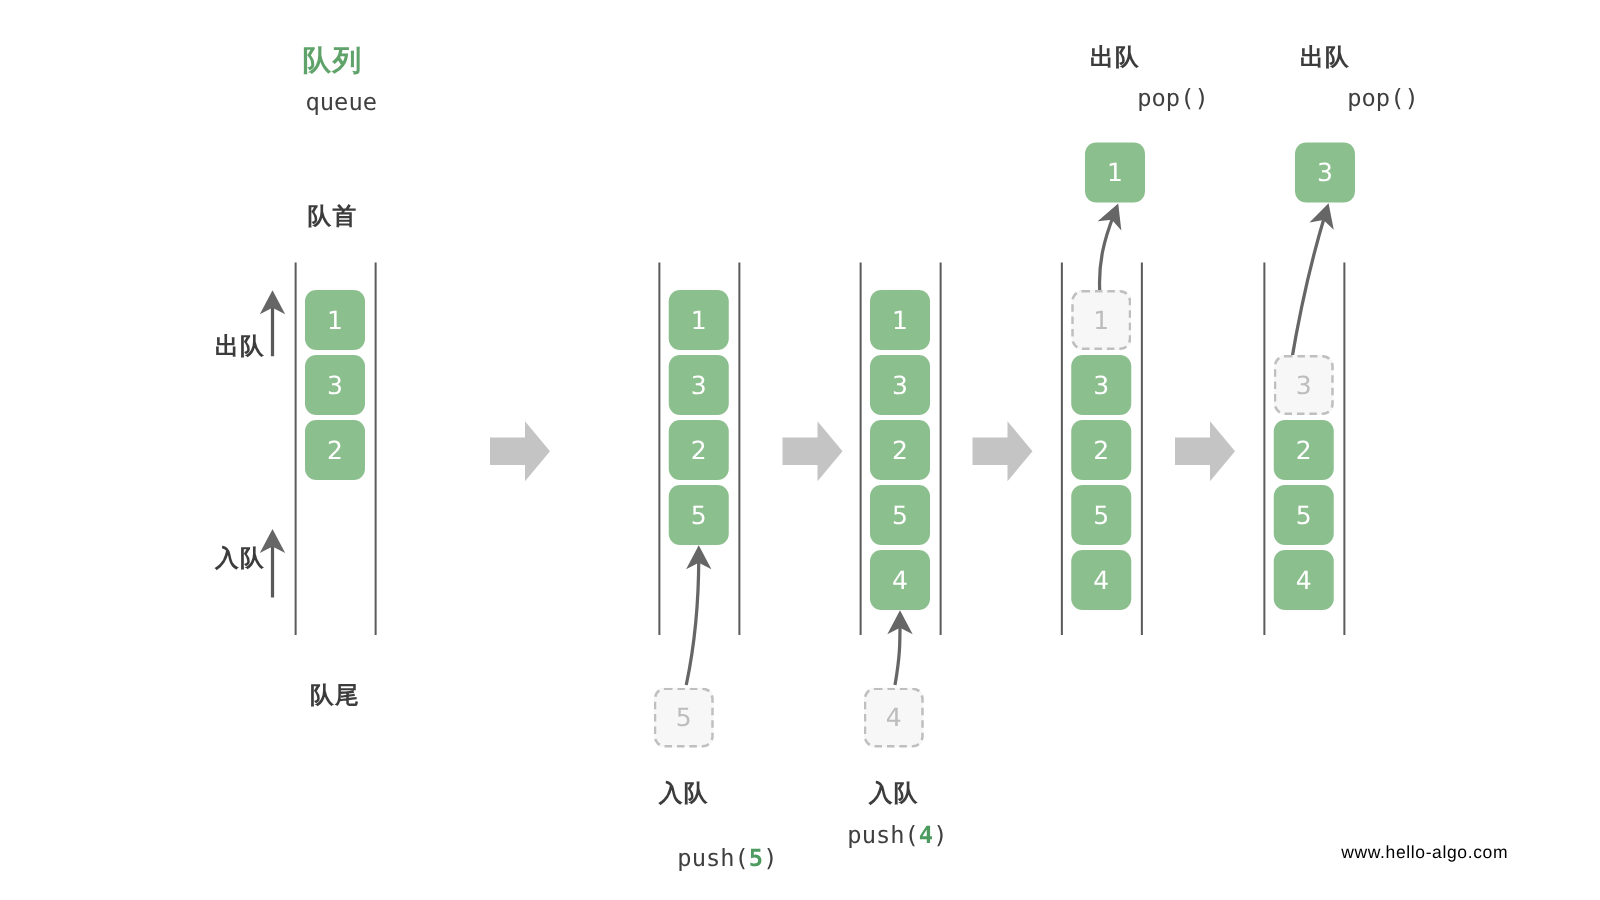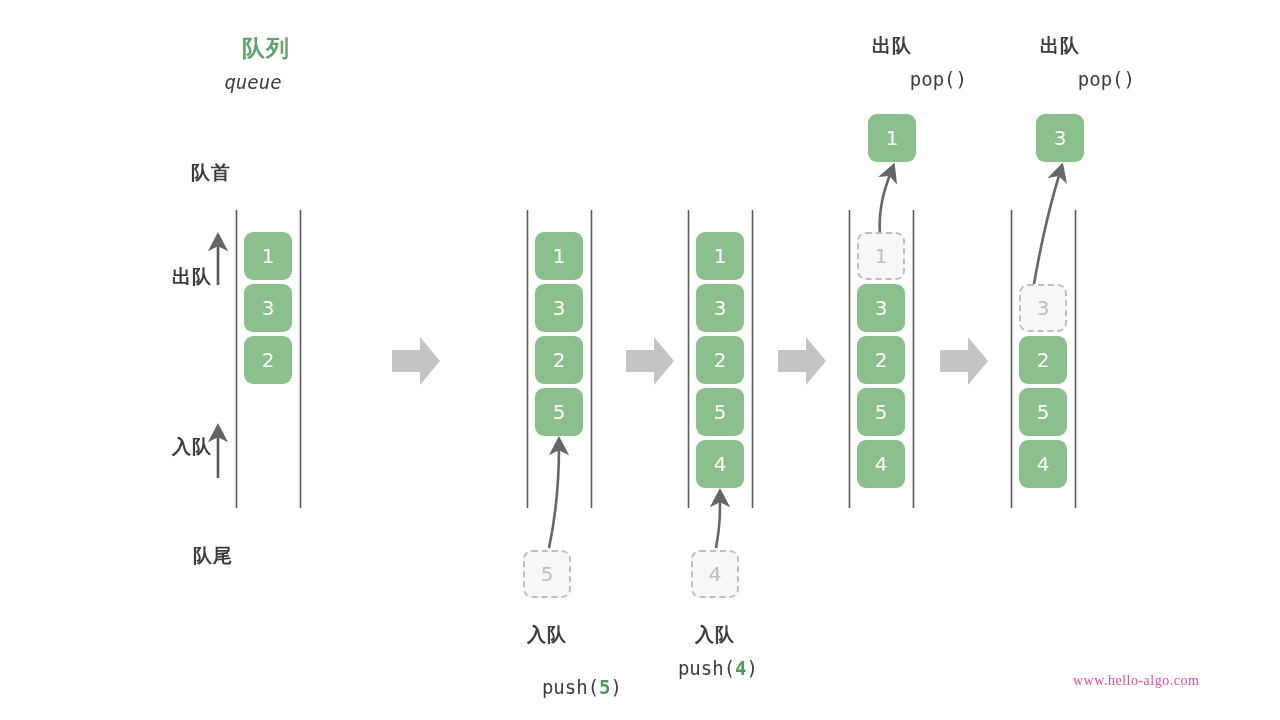--- a/index.html
+++ b/index.html
@@ -35,43 +35,43 @@
   .title-en {
     font-size: 19px;
     font-family: "DejaVu Sans Mono", "Liberation Mono", monospace;
     color: #3f3f3f;
     text-align: center;
   }
   .label-cn {
     font-size: 19px;
     font-weight: bold;
     color: #3c3c3c;
-    text-align: left;
+    text-align: center;
     letter-spacing: 1px;
   }
   .op-cn {
     font-size: 19px;
     font-weight: bold;
     color: #3c3c3c;
     text-align: center;
     letter-spacing: 1px;
   }
   .op-code {
     font-size: 19px;
     font-family: "DejaVu Sans Mono", "Liberation Mono", monospace;
     color: #3f3f3f;
     text-align: right;
     white-space: pre;
   }
   .op-code .num { color: #4d9b5f; font-weight: bold; }
 
   .watermark {
     font-size: 14px;
-    font-family: Liberation Serif, serif;
-    color: #ec4899;
+    font-family: Liberation Sans, sans-serif;
+    color: #000000;
     letter-spacing: 0.5px;
     white-space: nowrap;
   }
 
   
   .cell {
     width: 48px;
     height: 48px;
     border-radius: 9px;
     background: #8cbf8e;
@@ -157,21 +157,21 @@
     <g>
       <path d="M880,236 C 878,210 884,190 891,172" stroke="#666666" stroke-width="2.6" fill="none" marker-end="url(#ah)"></path>
     </g>
 
     <g>
       <path d="M1033,290 C 1040,248 1050,205 1060,172" stroke="#666666" stroke-width="2.6" fill="none" marker-end="url(#ah)"></path>
     </g>
   </svg>
 
   <div class="abs title-cn" style="left:191px; top:33px; width:150px;">队列</div>
-  <div class="abs title-en" style="left:178px; top:71px; width:150px;font-style:italic;">queue</div>
+  <div class="abs title-en" style="left:198px; top:71px; width:150px;">queue</div>
 
   <div class="abs label-cn" style="left:191px; top:160px; width:150px;">队首</div>
   <div class="abs label-cn" style="left:193px; top:543px; width:150px;">队尾</div>
 
   <div class="abs label-cn" style="left:140px; top:264px; width:72px; text-align:right;">出队</div>
   <div class="abs label-cn" style="left:140px; top:434px; width:72px; text-align:right;">入队</div>
 
   <div class="abs" style="left:244px; top:232px; display:flex; flex-direction:column; gap:4px;">
     <div class="cell">1</div>
     <div class="cell">3</div>

